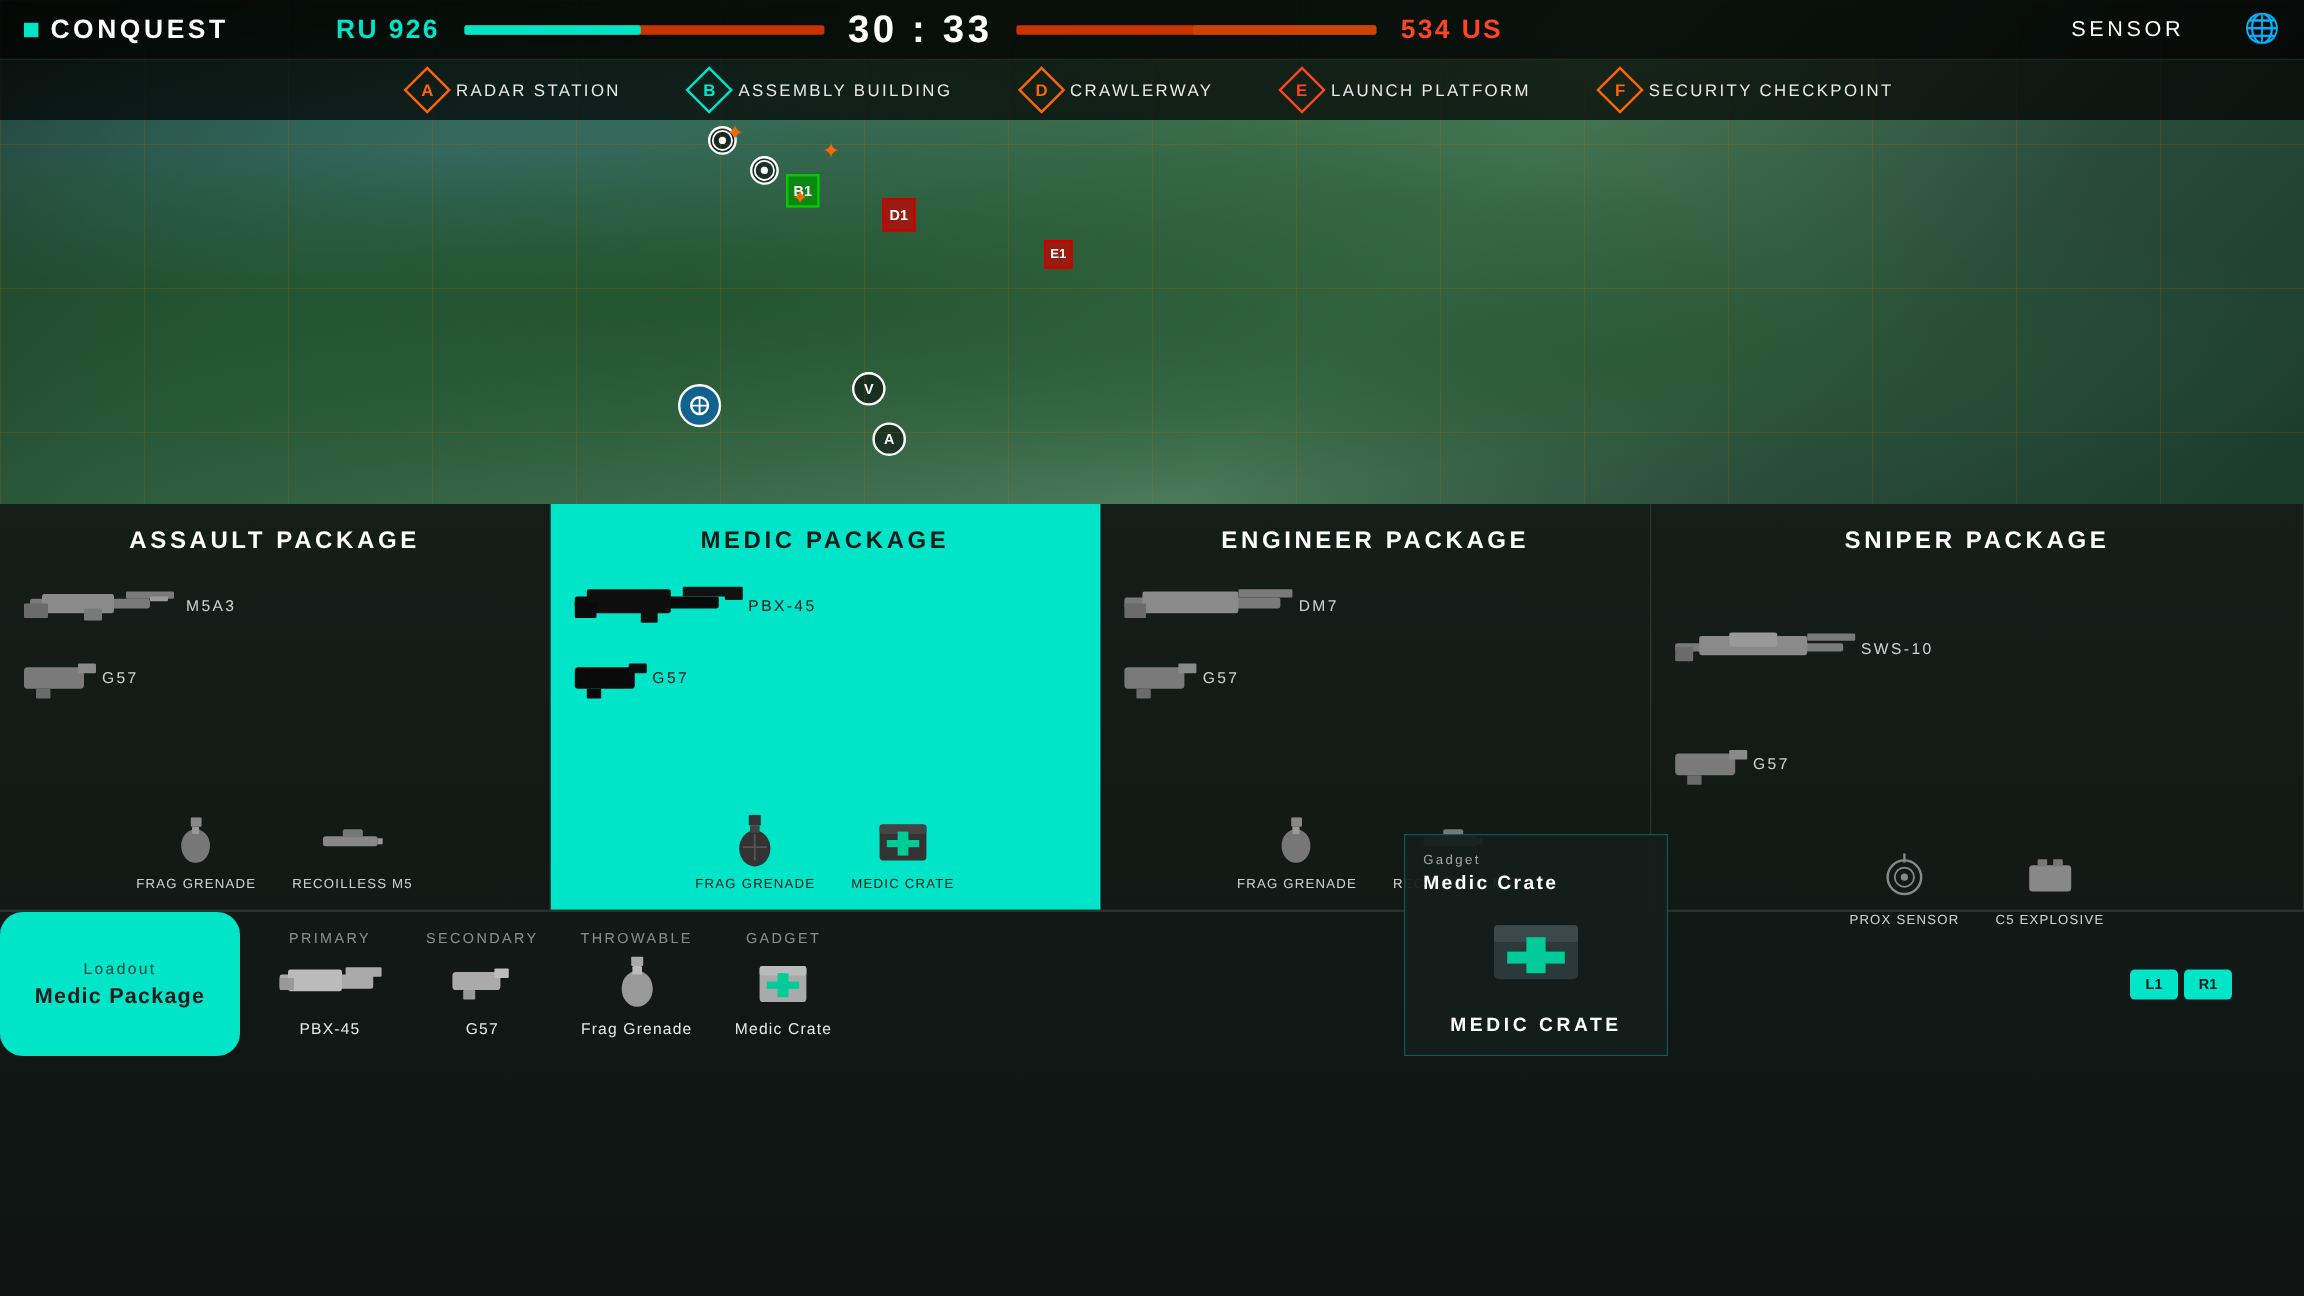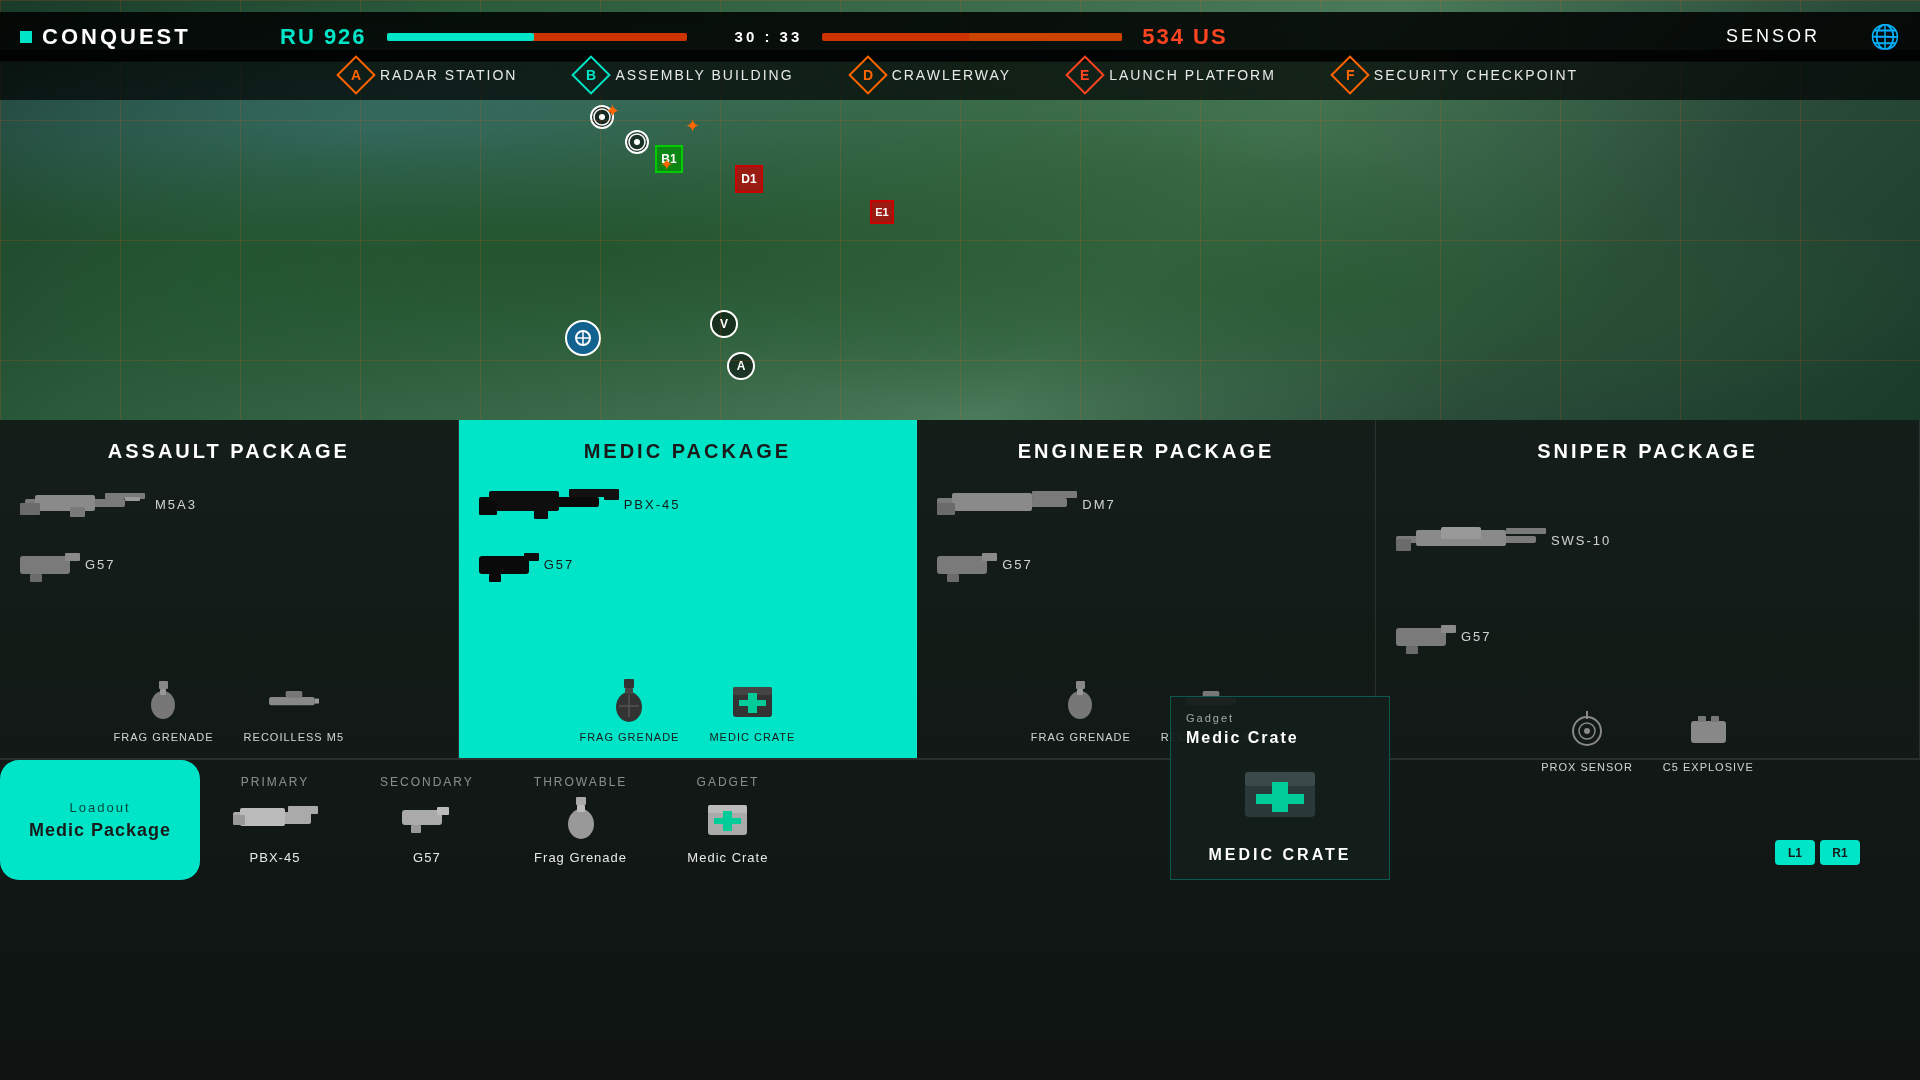--- a/index.html
+++ b/index.html
@@ -8,21 +8,21 @@
       height: 1080px;
       overflow: hidden;
       font-family: 'Arial', sans-serif;
       background: #1a1a1a;
       color: white;
     }
 
     
     #top-bar {
       position: absolute;
-      top: 12px; left: 0; right: 0;
+      top: 0; left: 0; right: 0;
       height: 50px;
       background: rgba(0,0,0,0.85);
       display: flex;
       align-items: center;
       z-index: 100;
       border-bottom: 1px solid rgba(255,255,255,0.1);
     }
     #mode-label {
       display: flex;
       align-items: center;
@@ -62,25 +62,24 @@
     }
     #score-progress-fill {
       position: absolute;
       left: 0; top: 0;
       height: 100%;
       background: #00e5c8;
       width: 49%;
       border-radius: 2px;
     }
     #timer {
-      font-size: 15px;
+      font-size: 32px;
       font-weight: bold;
       color: white;
       letter-spacing: 3px;
-      margin-left: 28px;
     }
     #us-score {
       color: #ff4422;
       font-size: 22px;
       font-weight: bold;
       letter-spacing: 2px;
     }
     #map-name {
       padding: 0 30px;
       font-size: 18px;
@@ -315,23 +314,23 @@
       font-size: 18px;
       font-weight: bold;
       color: #1a1a1a;
       letter-spacing: 1px;
       text-align: center;
     }
 
     #loadout-details {
       flex: 1;
       display: flex;
-      align-items: flex-end;
+      align-items: center;
       padding: 0 30px;
-      gap: 60px;
+      gap: 35px;
     }
     .loadout-slot {
       display: flex;
       flex-direction: column;
       align-items: center;
       gap: 8px;
     }
     .slot-label {
       font-size: 12px;
       letter-spacing: 2px;

